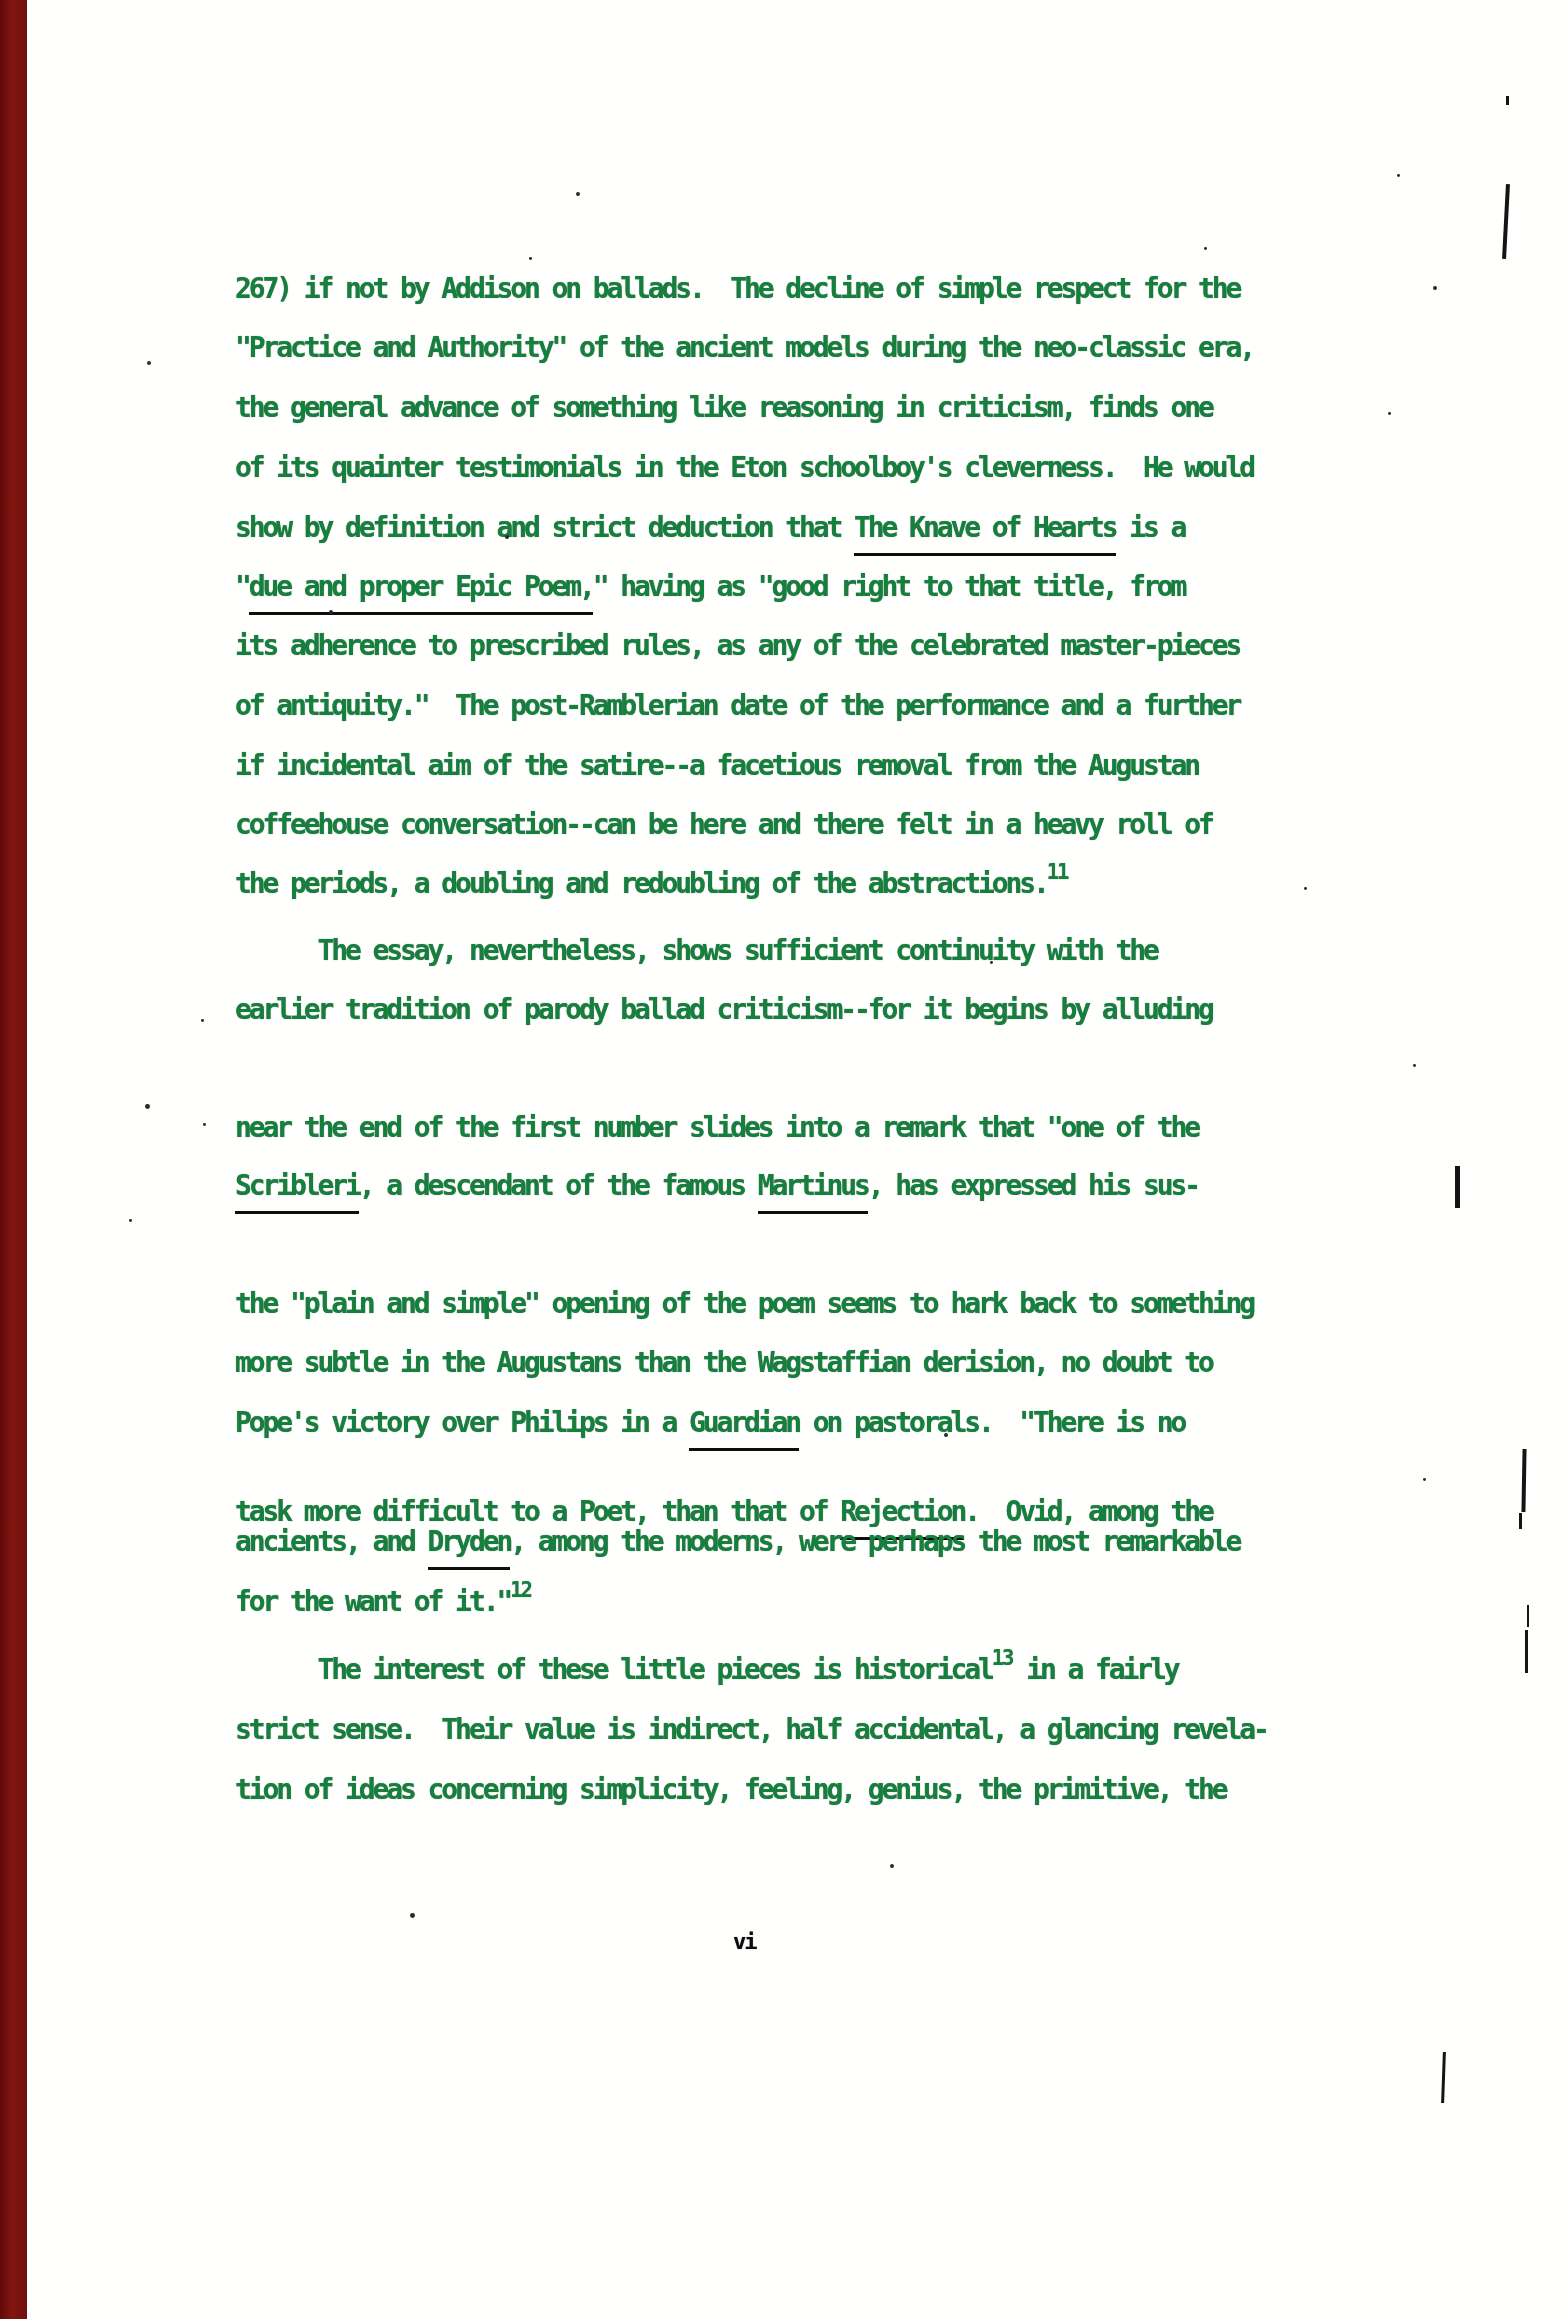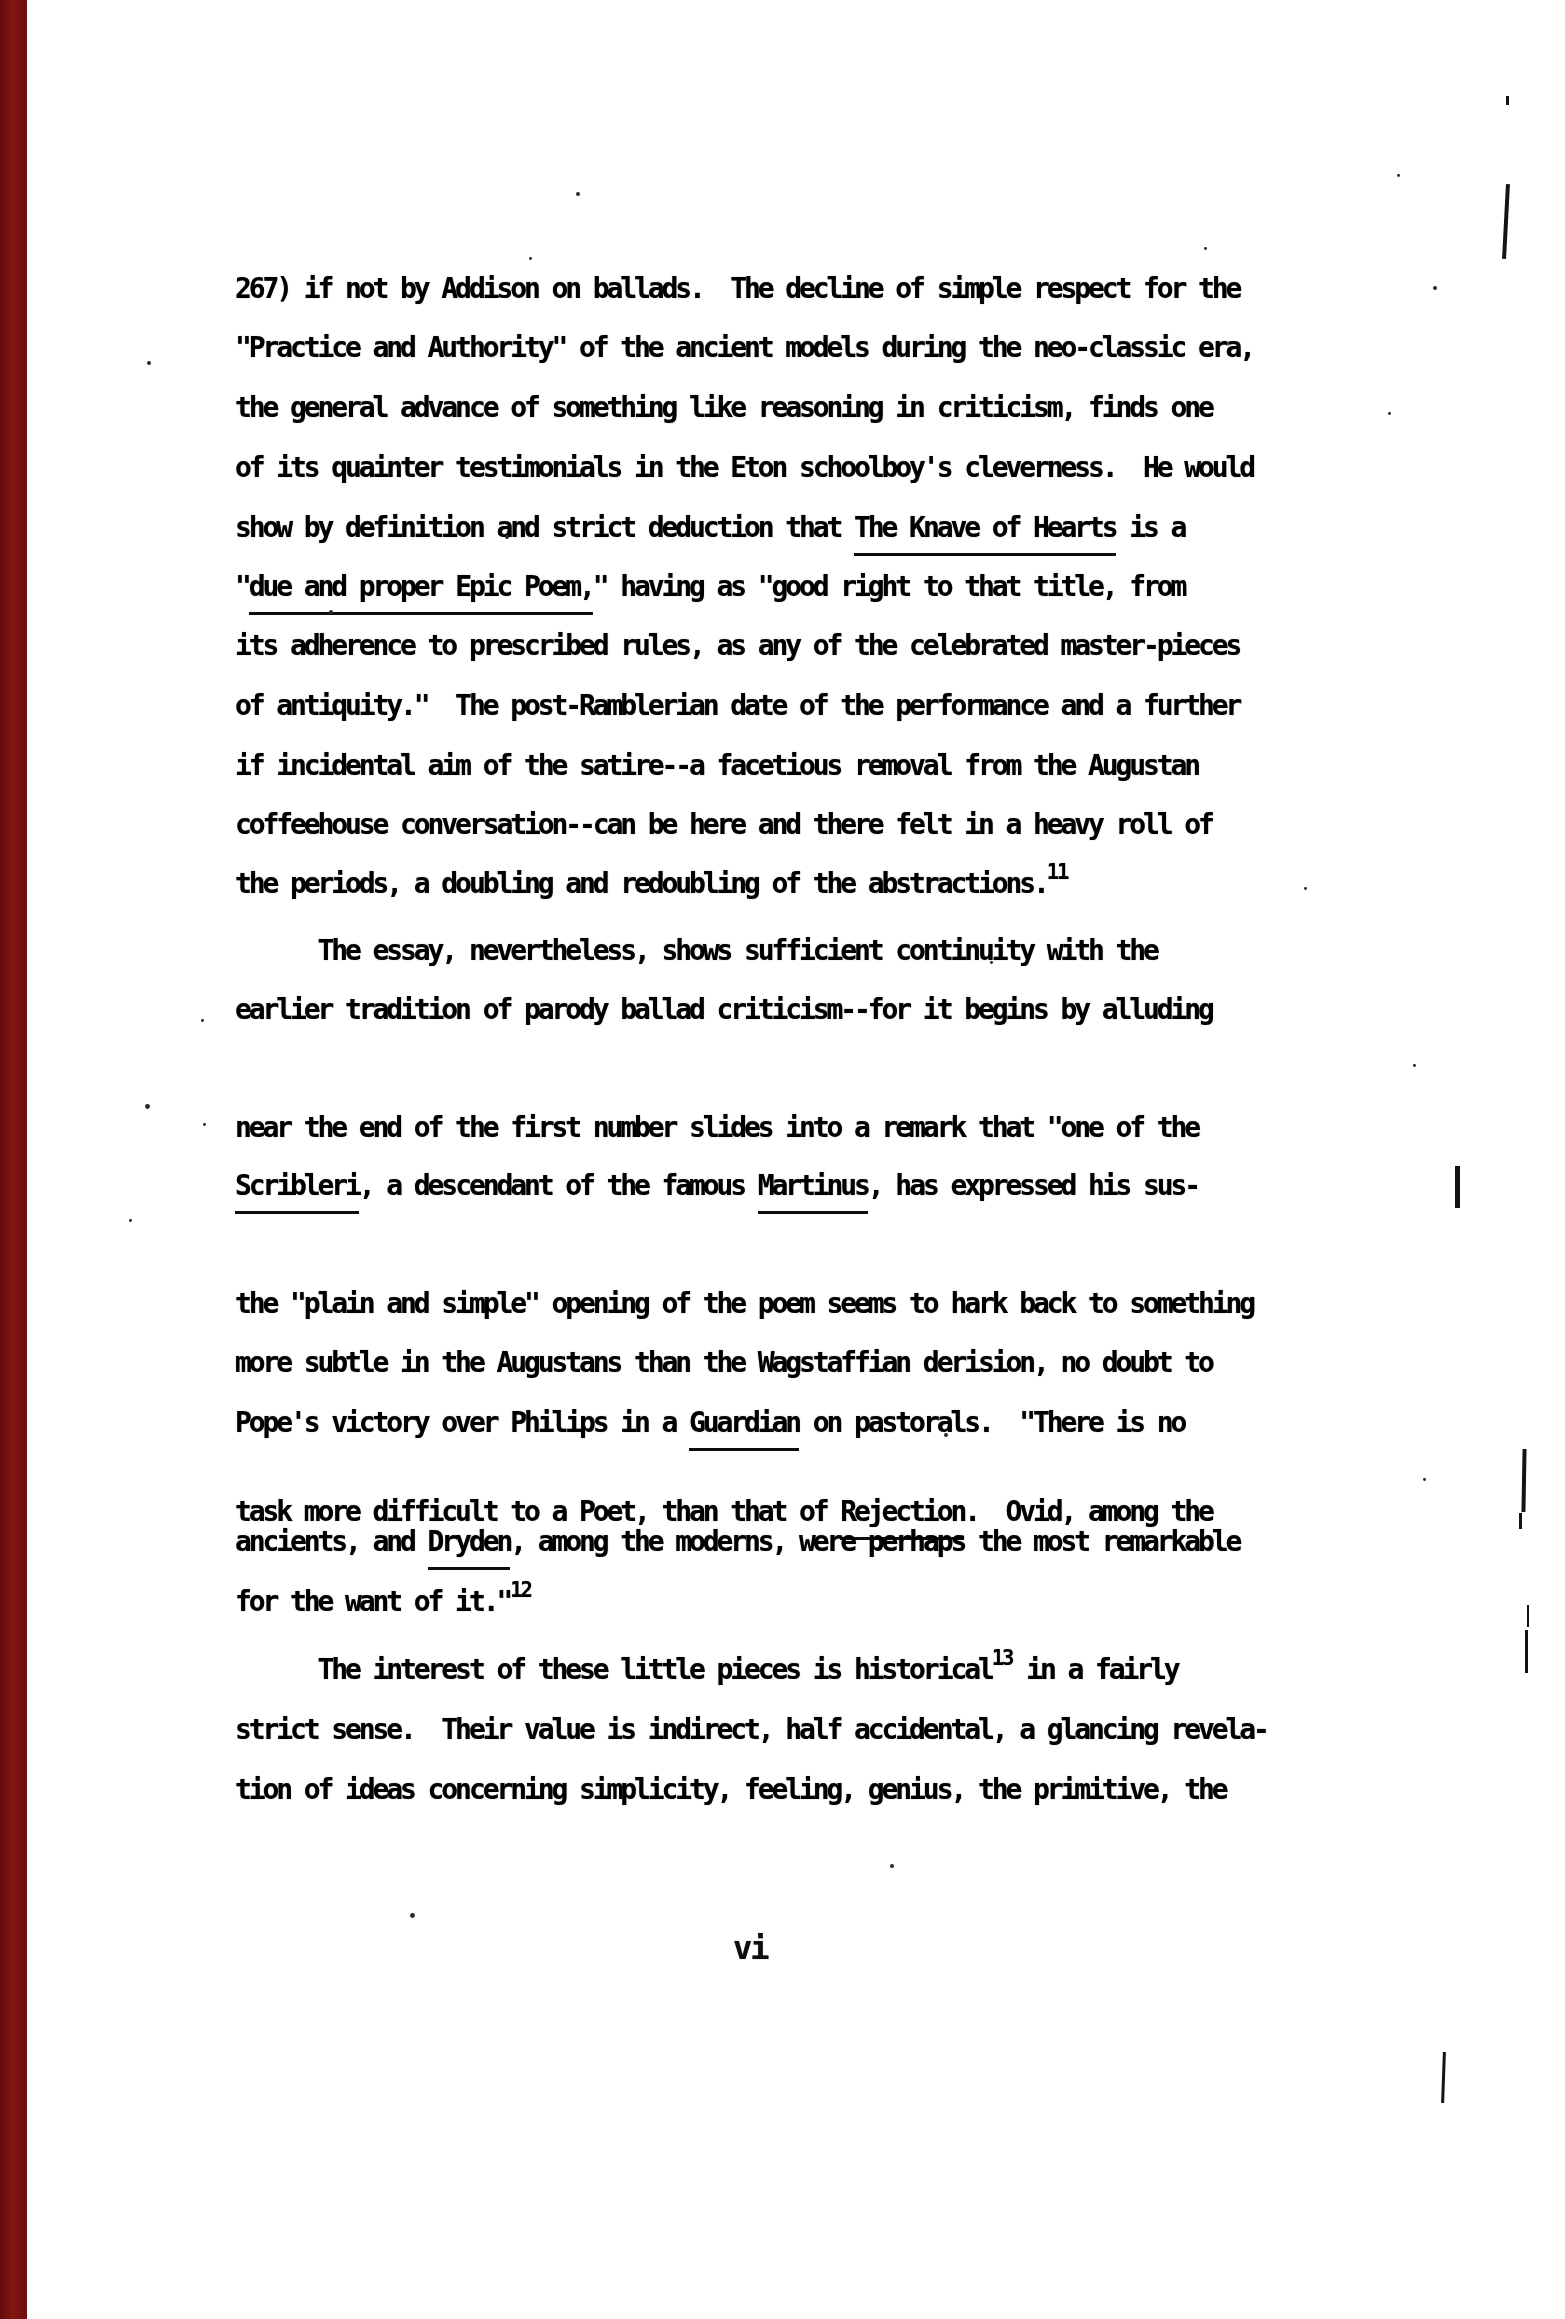--- a/index.html
+++ b/index.html
@@ -10,28 +10,28 @@
   }
   .page{position:absolute;inset:0;background:#fffffe;}
   .spine{
     position:absolute;left:0;top:0;width:26.5px;height:2319px;
     background:linear-gradient(90deg,#62090b 0%,#84150f 45%,#6e0f10 100%);
   }
   .textlayer{position:absolute;inset:0;}
   .line{
     position:absolute;left:235px;white-space:pre;
     font-weight:bold;font-size:28px;line-height:33px;letter-spacing:-3.1px;
-    color:#000000;
+    color:#15803d;
     text-shadow:0 0 1px rgba(10,10,10,.55);
   }
   .u{border-bottom:3.9px solid #0e0e0e;padding-bottom:9px;}
   .sup{display:inline-block;font-size:20.6px;letter-spacing:-2px;position:relative;top:-13.7px;}
   .pagenum{
     position:absolute;left:733px;top:1929px;
-    font-weight:bold;font-size:32px;letter-spacing:-2px;color:#0d0d0d;
+    font-weight:bold;font-size:22px;letter-spacing:-2px;color:#0d0d0d;
     text-shadow:0 0 1px rgba(10,10,10,.55);
   }
   .mark{position:absolute;background:#141414;}
   .speck{position:absolute;background:#2a2a2a;border-radius:50%;}
 </style>
 </head>
 <body>
 
 <div class="page">
   <div class="spine"></div>

